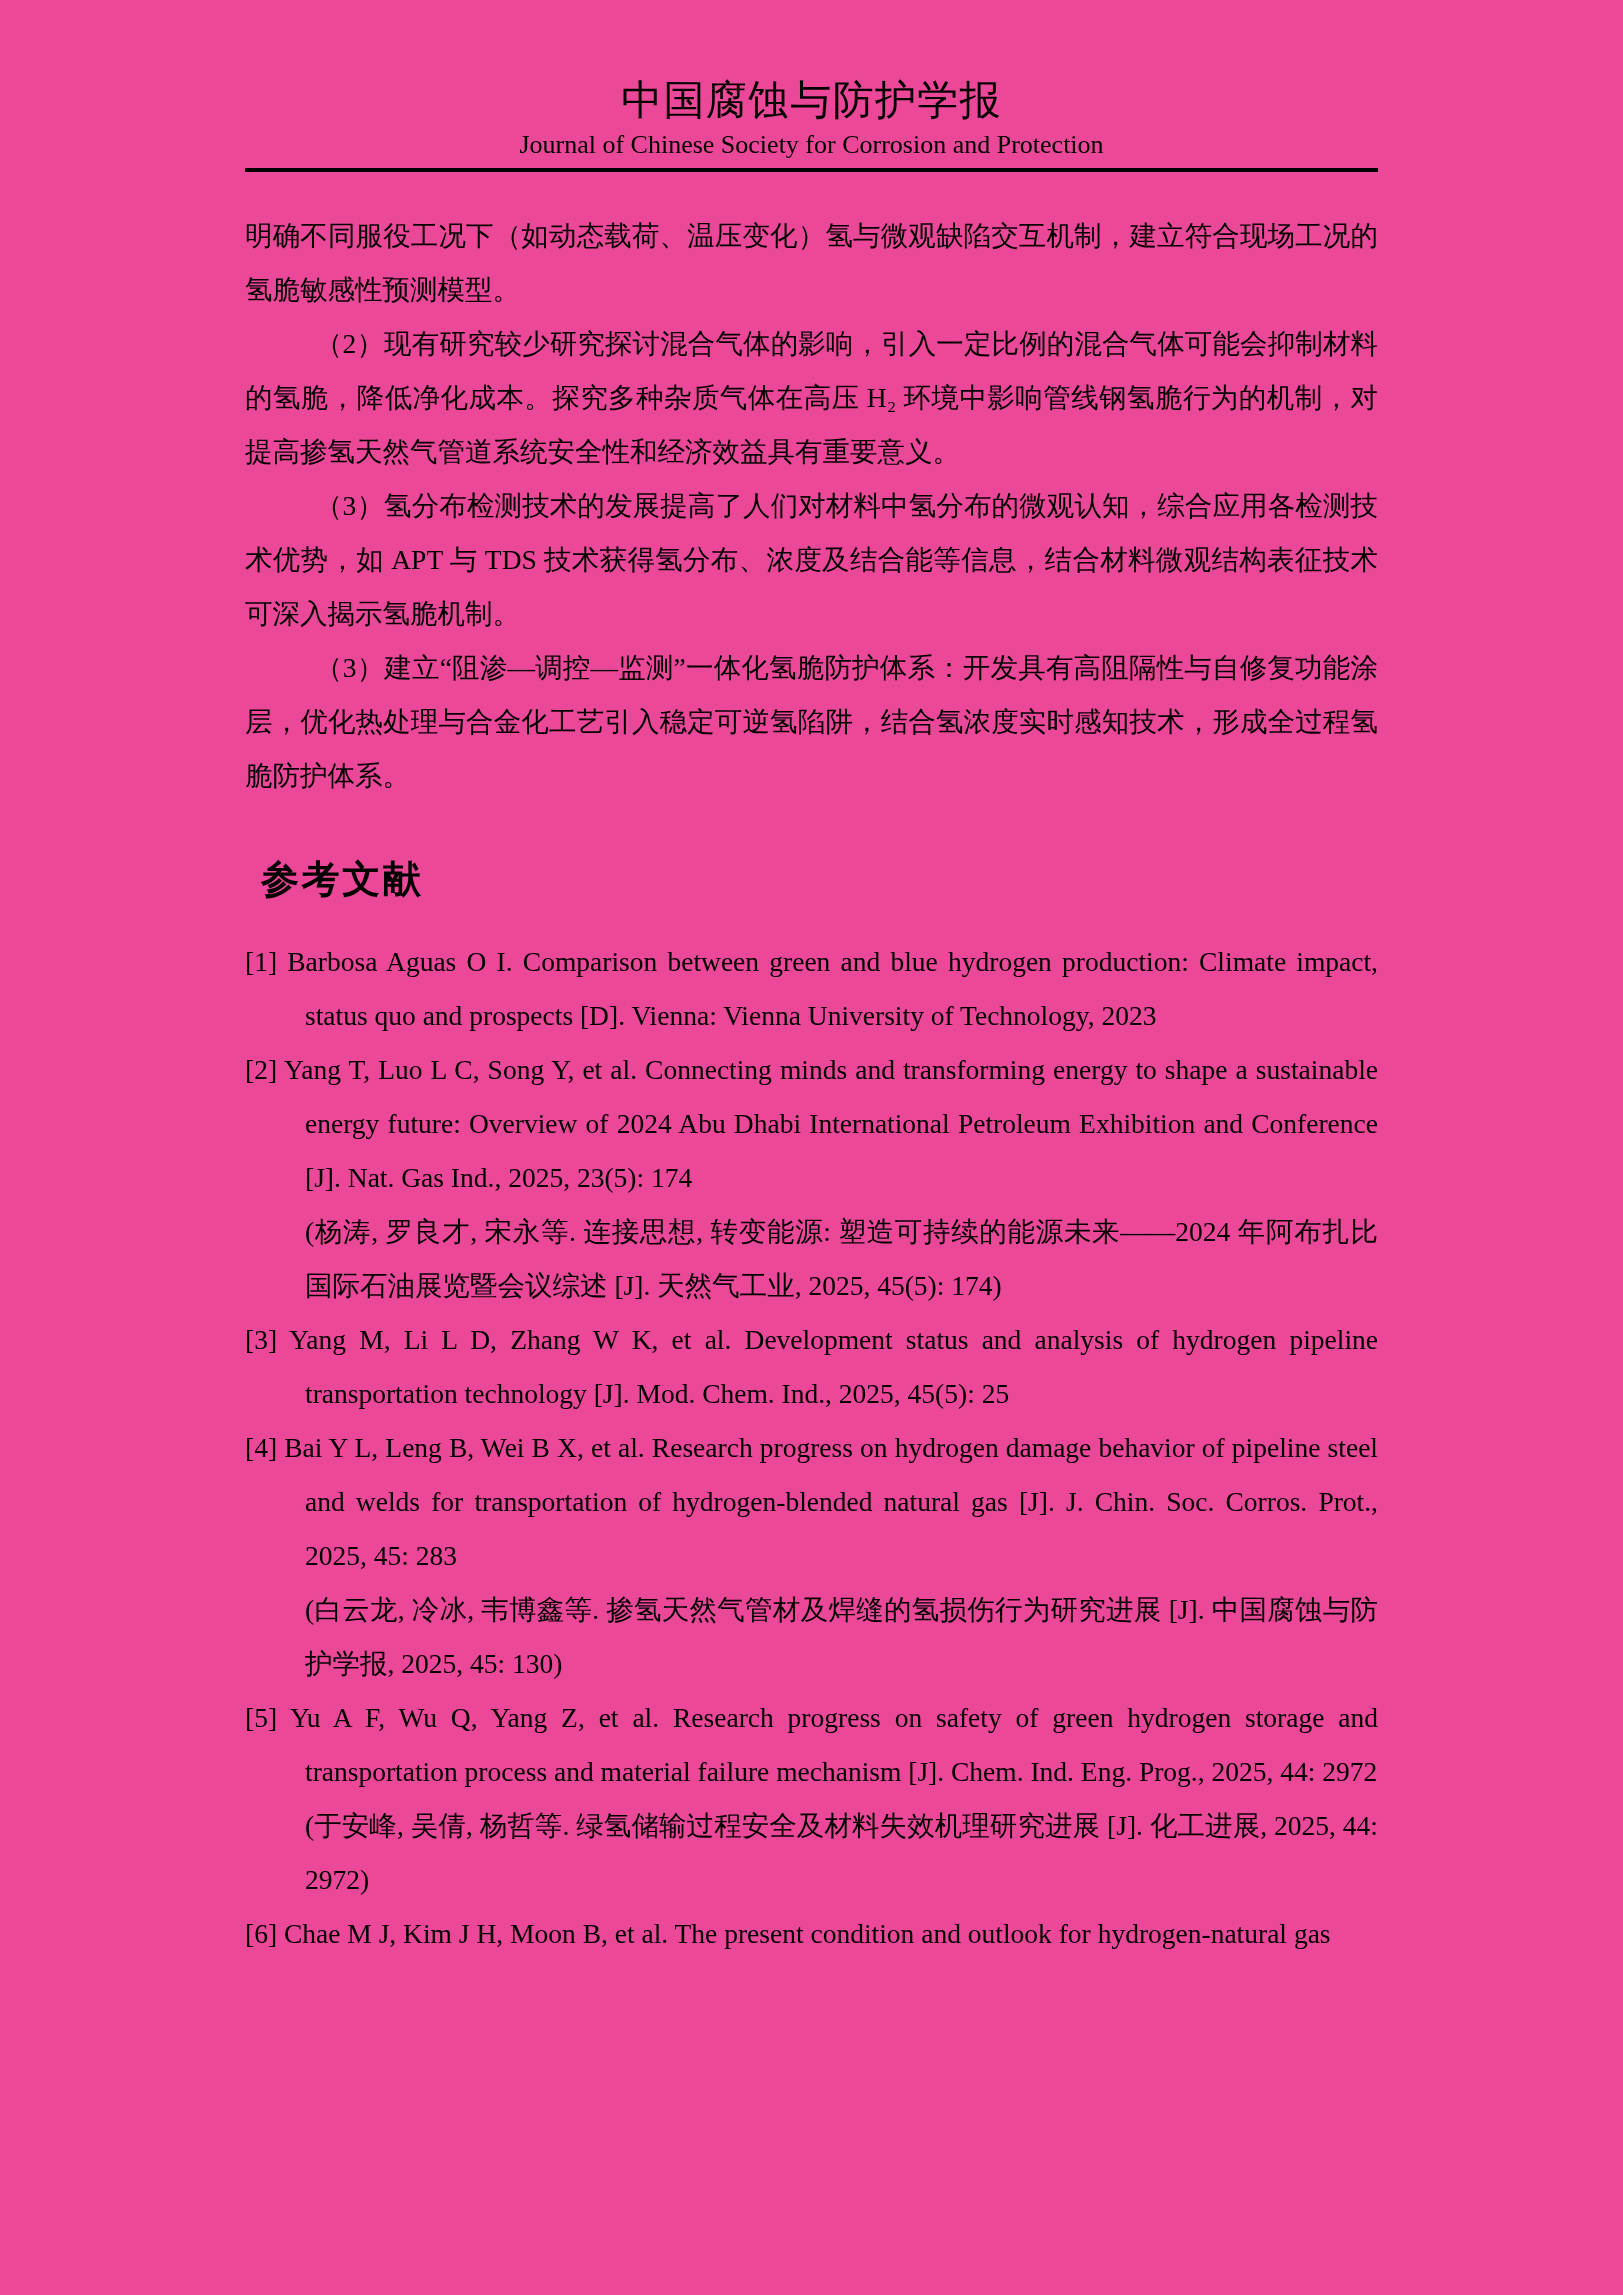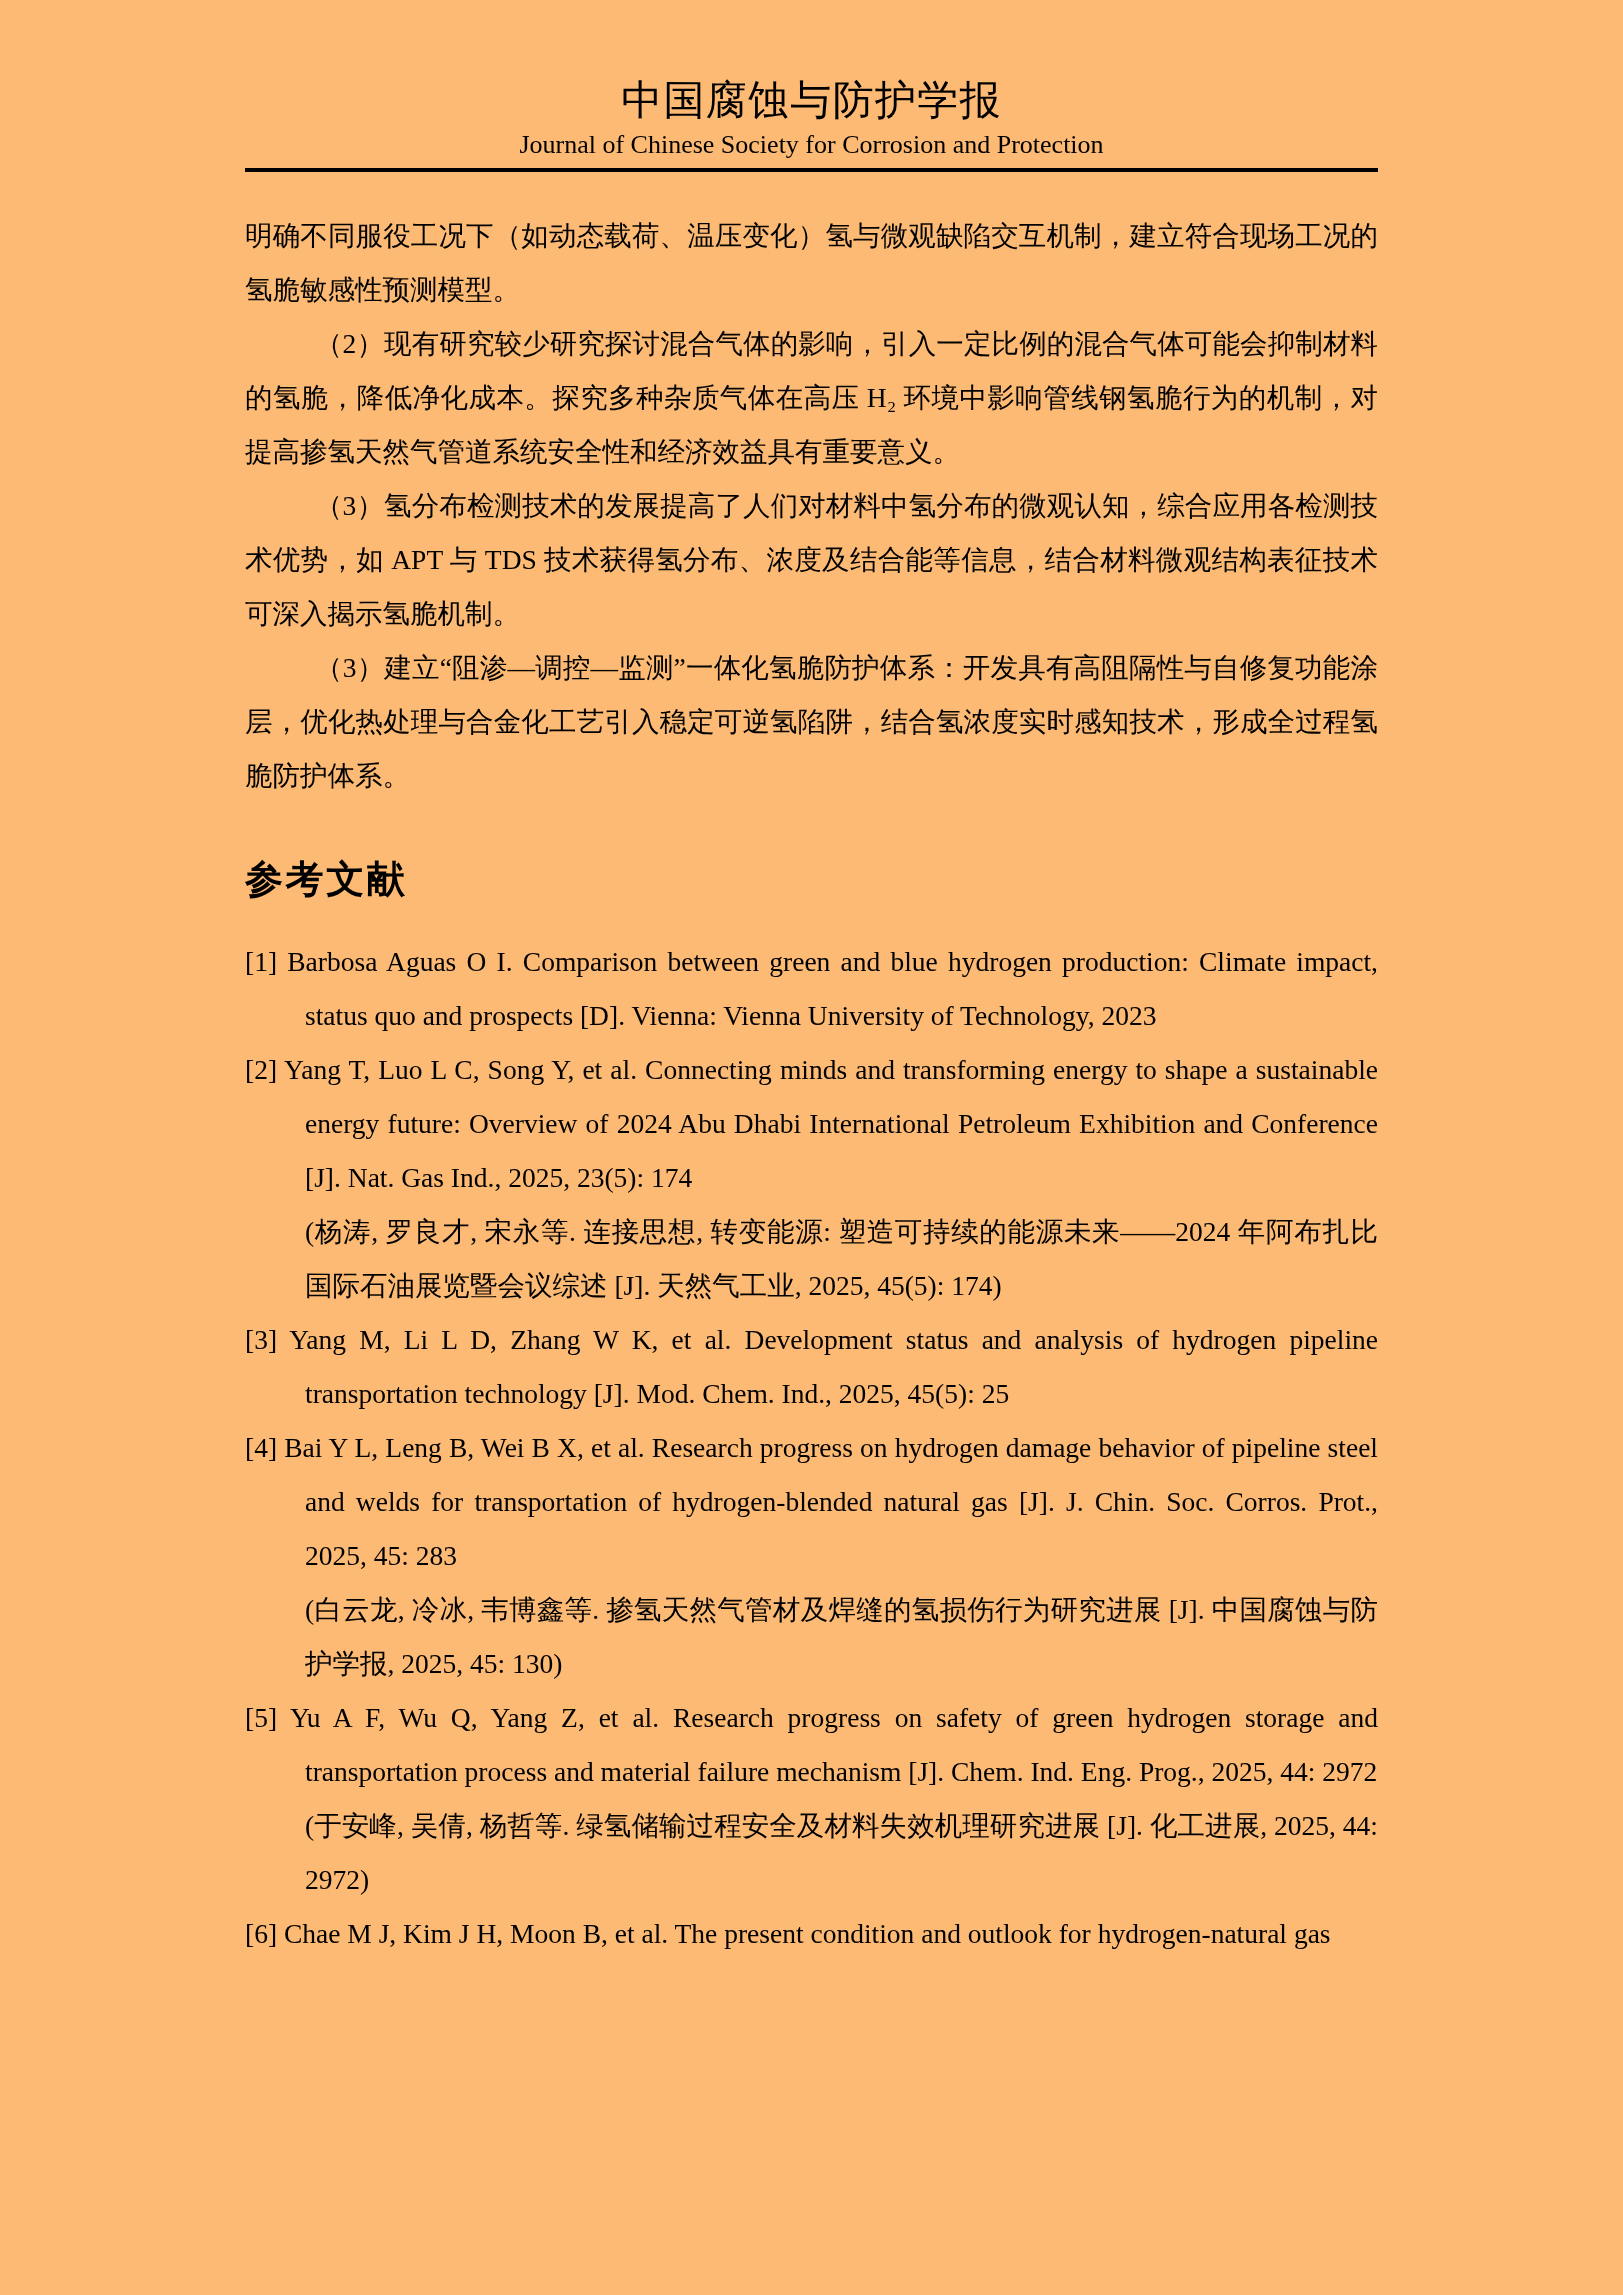--- a/index.html
+++ b/index.html
@@ -5,21 +5,21 @@
   html, body {
     margin: 0;
     padding: 0;
     background: #e8e8e8;
   }
   .page {
     position: relative;
     width: 1623px;
     height: 2295px;
     margin: 0 auto;
-    background: #fdba74;
+    background: #ec4899;
     color: #000000;
     font-family: "Liberation Serif", serif;
     box-sizing: border-box;
     padding: 77px 245px 0 245px;
     overflow: hidden;
   }
   
   .journal-header { text-align: center; }
   .title-zh {
     font-size: 41px;
@@ -43,21 +43,21 @@
   .body-block { margin-top: 37px; }
   .body-p {
     margin: 0;
     font-size: 27.5px;
     line-height: 54px;
     text-align: justify;
   }
   .body-p.indented { text-indent: 70px; }
   
   .refs-heading {
-    margin: 50px 0 0 0;
+    margin: 50px 0 0 16px;
     font-family: Liberation Sans, sans-serif;
     font-weight: 700;
     font-size: 38px;
     line-height: 52px;
     letter-spacing: 2.6px;
   }
   .refs-list { margin-top: 30px; }
   .ref-item {
     font-size: 27.5px;
     line-height: 54px;

